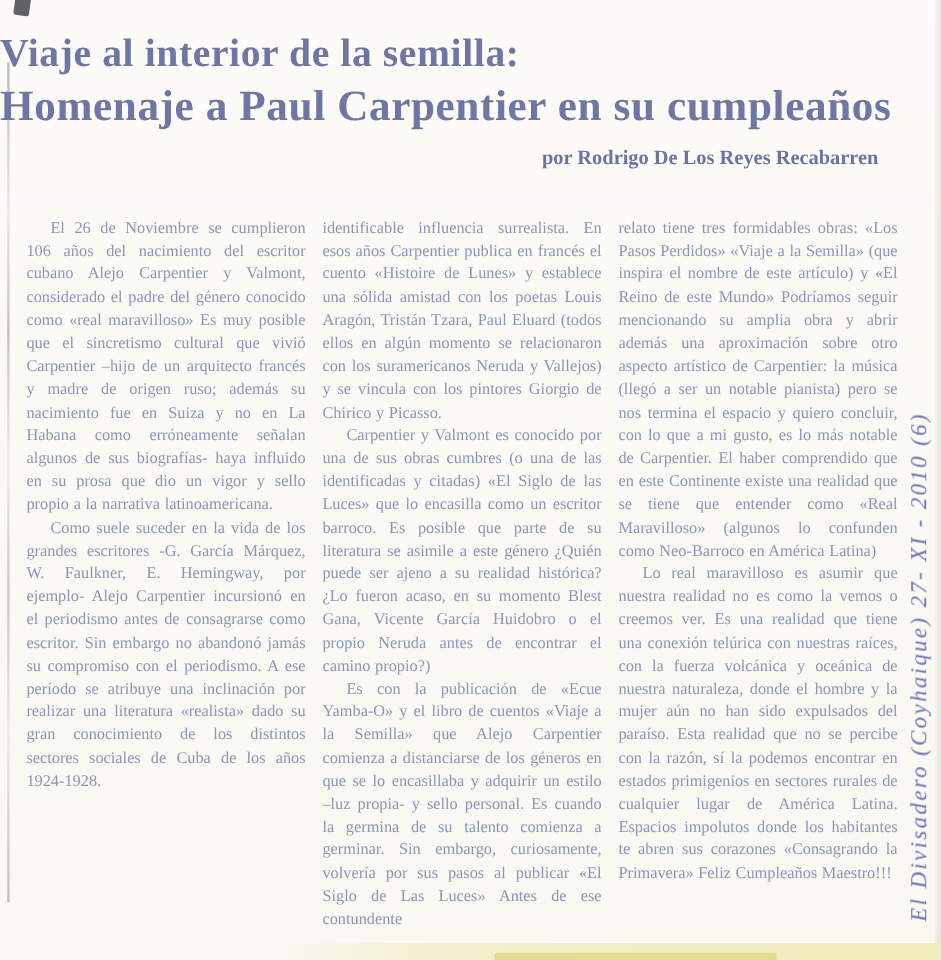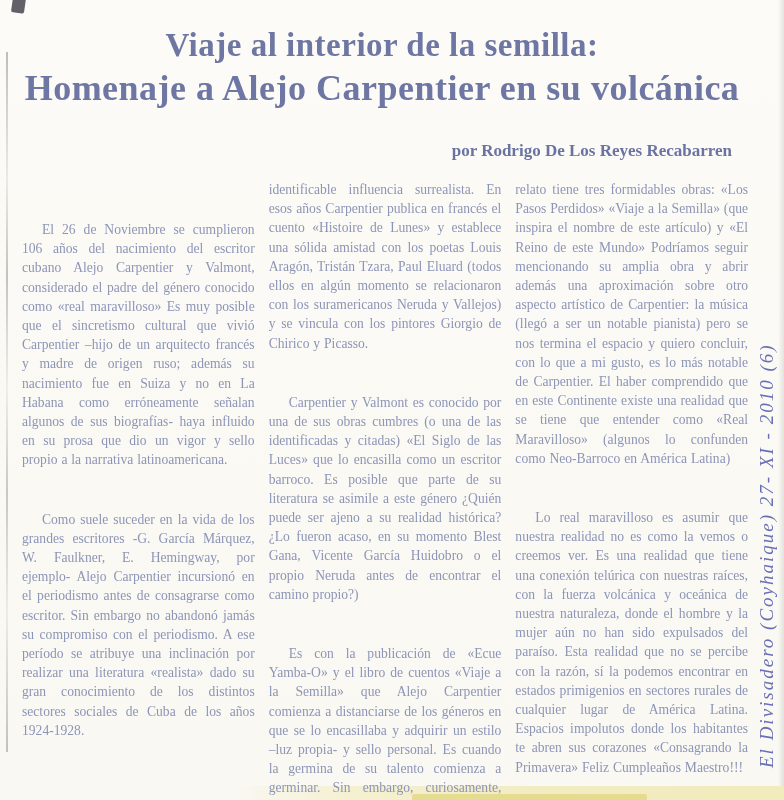--- a/index.html
+++ b/index.html
@@ -36,29 +36,29 @@
     position: absolute; left: 235px; right: 0; bottom: 0; height: 14px;
     background: linear-gradient(90deg, rgba(243,237,196,0) 0%, rgba(243,237,196,.75) 22%, #f2ecc2 55%, #f1ebbd 100%);
   }
   .band-bottom-dark {
     position: absolute; left: 412px; bottom: 0; width: 235px; height: 6px;
     background: #e2d98a; opacity: .9; border-radius: 2px 2px 0 0;
   }
   
   .headline {
     position: absolute; top: 24px; left: 0; right: 20px;
-    text-align: center;
+    text-align: left;
     color: #6e77a3;
     font-weight: 700;
     filter: blur(0.35px);
   }
   .headline .l1 { font-size: 33px; line-height: 42px; letter-spacing: .5px; }
   .headline .l2 { font-size: 36px; line-height: 44px; letter-spacing: .5px; }
   .byline {
-    position: absolute; top: 140px; right: 52px;
+    position: absolute; top: 121px; right: 52px;
     text-align: right;
     color: #6a73a1;
     font-weight: 700;
     filter: blur(0.3px);
   }
   .byline .author { font-size: 17px; line-height: 21px; }
   .byline .email  { font-size: 15.5px; line-height: 20px; }
   .columns {
     position: absolute; top: 180px; left: 22px; right: 36px;
     display: flex; gap: 14px;
@@ -66,21 +66,21 @@
     filter: blur(0.4px);
   }
   .col { flex: 1 1 0; }
   .col p {
     margin: 0;
     font-size: 13.6px;
     line-height: 19.2px;
     text-align: justify;
     word-spacing: .5px;
   }
-  .col p.indent { text-indent: 20px; margin-top: 40px; }
+  .col p.indent { text-indent: 20px; }
   
   .margin-note {
     position: absolute;
     left: 756px; top: 768px;
     transform: rotate(-90deg);
     transform-origin: 0 0;
     white-space: nowrap;
     width: 600px;
     font-size: 19px;
     font-style: italic;
@@ -96,21 +96,21 @@
 <div class="paper"></div>
 
 <div class="mark-topleft"></div>
 <div class="crease-left"></div>
 <div class="edge-right"></div>
 <div class="band-bottom"></div>
 <div class="band-bottom-dark"></div>
 
 <div class="headline">
   <div class="l1">Viaje al interior de la semilla:</div>
-  <div class="l2">Homenaje a Alejo Carpentier en su volcánica</div>
+  <div class="l2">Homenaje a Paul Carpentier en su cumpleaños</div>
 </div>
 
 <div class="byline">
   <div class="author">por Rodrigo De Los Reyes Recabarren</div>
 </div>
 
 <div class="columns">
   <div class="col">
     <p class="indent">El 26 de Noviembre se cumplieron 106 años del nacimiento del escritor cubano Alejo Carpentier y Valmont, considerado el padre del género conocido como «real maravilloso» Es muy posible que el sincretismo cultural que vivió Carpentier –hijo de un arquitecto francés y madre de origen ruso; además su nacimiento fue en Suiza y no en La Habana como erróneamente señalan algunos de sus biografías- haya influido en su prosa que dio un vigor y sello propio a la narrativa latinoamericana.</p>
     <p class="indent">Como suele suceder en la vida de los grandes escritores -G. García Márquez, W. Faulkner, E. Hemingway, por ejemplo- Alejo Carpentier incursionó en el periodismo antes de consagrarse como escritor. Sin embargo no abandonó jamás su compromiso con el periodismo. A ese período se atribuye una inclinación por realizar una literatura «realista» dado su gran conocimiento de los distintos sectores sociales de Cuba de los años 1924-1928.</p>

